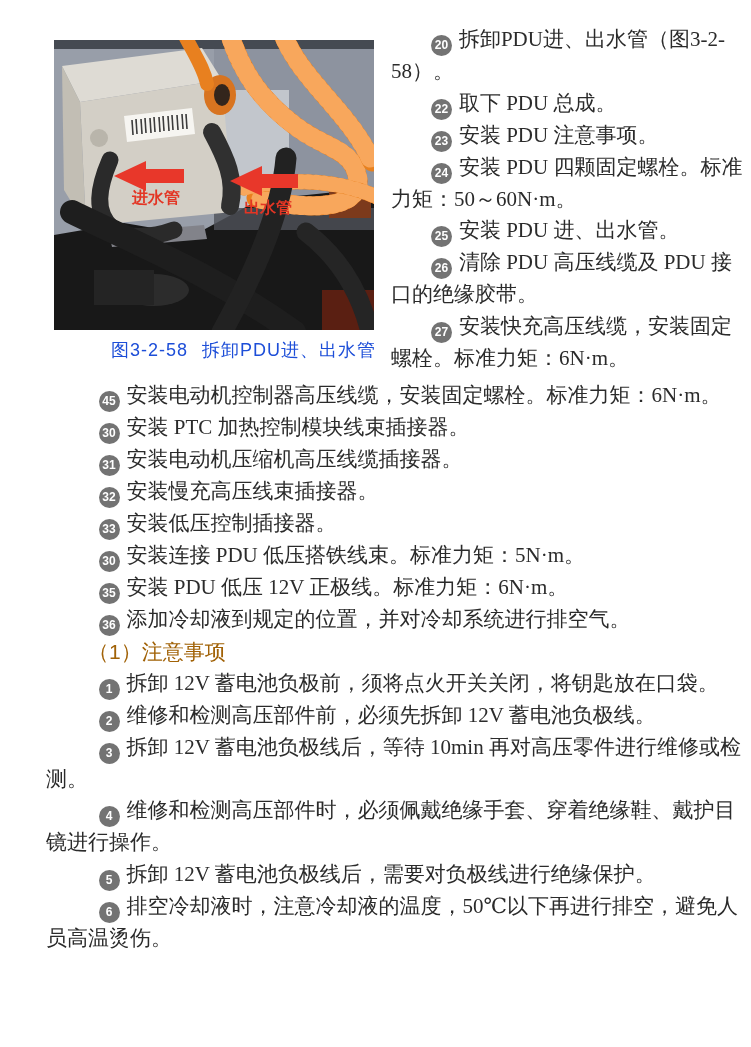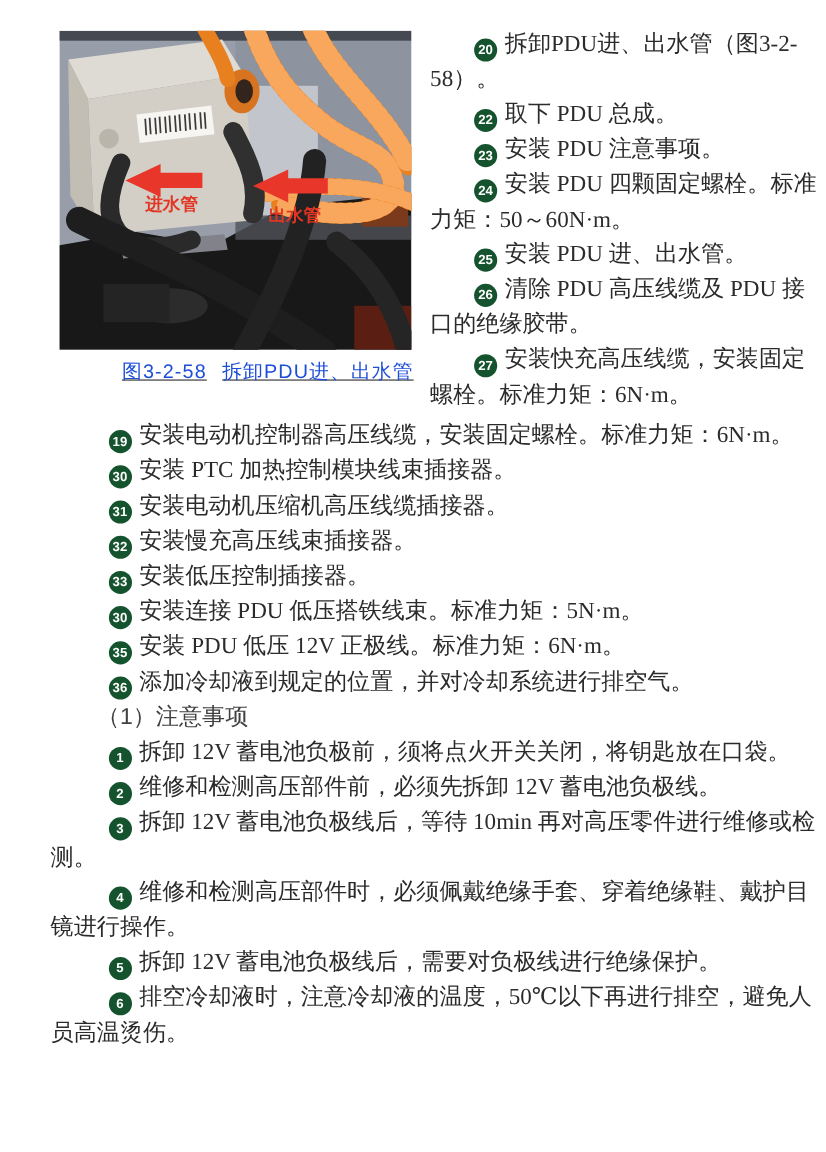--- a/index.html
+++ b/index.html
@@ -3,46 +3,46 @@
 <meta charset="utf-8">
 <style>
   html,body{margin:0;padding:0;background:#ffffff;}
   body{
     width:751px;height:1047px;overflow:hidden;
     font-family:"Liberation Serif","DejaVu Serif",serif;
     color:#2b2b2b;
   }
   .page{box-sizing:border-box;width:751px;height:1047px;padding:24px 6px 0 46px;}
   .columns{display:flex;align-items:flex-start;}
-  .figure-block{flex:0 0 322px;margin:4px 0 0 8px;text-decoration:underline;}
+  .figure-block{flex:0 0 322px;margin:16px 0 0 8px;}
   .photo{width:320px;height:290px;display:block;}
   .caption{
     margin-top:8px;text-align:right;
     font-family:"Liberation Sans","DejaVu Sans",sans-serif;
     font-size:18px;color:#1d4ed8;letter-spacing:1px;white-space:nowrap;
   }
   .caption .cap-no{margin-right:14px;}
   .right-col{flex:1;margin-left:15px;font-size:21px;line-height:31.5px;}
   .right-col p{margin:0;text-indent:1.9em;}
   .body-section{margin-top:6px;font-size:21px;line-height:31.5px;}
   .body-section p{margin:0;text-indent:2.5em;}
   .badge{
     display:inline-block;width:21px;height:21px;line-height:21px;
-    border-radius:50%;background:#14532d;color:#ffffff;
+    border-radius:50%;background:#737373;color:#ffffff;
     font-family:"Liberation Sans","DejaVu Sans",sans-serif;
     font-size:12px;font-weight:bold;text-align:center;
     text-indent:0;margin-right:7px;vertical-align:-3px;
   }
   .heading{
     font-family:"Liberation Sans","DejaVu Sans",sans-serif;
     font-weight:bold;font-size:22px;text-indent:2.2em !important;color:#333;
   }
   .subheading{
     font-family:"Liberation Sans","DejaVu Sans",sans-serif;
-    font-size:21px;text-indent:2em !important;color:#404040;
+    font-size:21px;text-indent:2em !important;color:#a16207;
   }
   .photo-label{
     font-family:"Liberation Sans","DejaVu Sans",sans-serif;
     font-weight:bold;
   }
 </style>
 </head>
 <body>
 
 <div class="page">
@@ -127,21 +127,21 @@
       <p><span class="badge">22</span><span>取下 PDU 总成。</span></p>
       <p><span class="badge">23</span><span>安装 PDU 注意事项。</span></p>
       <p><span class="badge">24</span><span>安装 PDU 四颗固定螺栓。标准力矩：50～60N·m。</span></p>
       <p><span class="badge">25</span><span>安装 PDU 进、出水管。</span></p>
       <p><span class="badge">26</span><span>清除 PDU 高压线缆及 PDU 接口的绝缘胶带。</span></p>
       <p><span class="badge">27</span><span>安装快充高压线缆，安装固定螺栓。标准力矩：6N·m。</span></p>
     </div>
   </div>
 
   <div class="body-section">
-    <p><span class="badge">19</span><span>安装电动机控制器高压线缆，安装固定螺栓。标准力矩：6N·m。</span></p>
+    <p><span class="badge">45</span><span>安装电动机控制器高压线缆，安装固定螺栓。标准力矩：6N·m。</span></p>
     <p><span class="badge">30</span><span>安装 PTC 加热控制模块线束插接器。</span></p>
     <p><span class="badge">31</span><span>安装电动机压缩机高压线缆插接器。</span></p>
     <p><span class="badge">32</span><span>安装慢充高压线束插接器。</span></p>
     <p><span class="badge">33</span><span>安装低压控制插接器。</span></p>
     <p><span class="badge">30</span><span>安装连接 PDU 低压搭铁线束。标准力矩：5N·m。</span></p>
     <p><span class="badge">35</span><span>安装 PDU 低压 12V 正极线。标准力矩：6N·m。</span></p>
     <p><span class="badge">36</span><span>添加冷却液到规定的位置，并对冷却系统进行排空气。</span></p>
 
     <p class="subheading">（1）注意事项</p>
 

